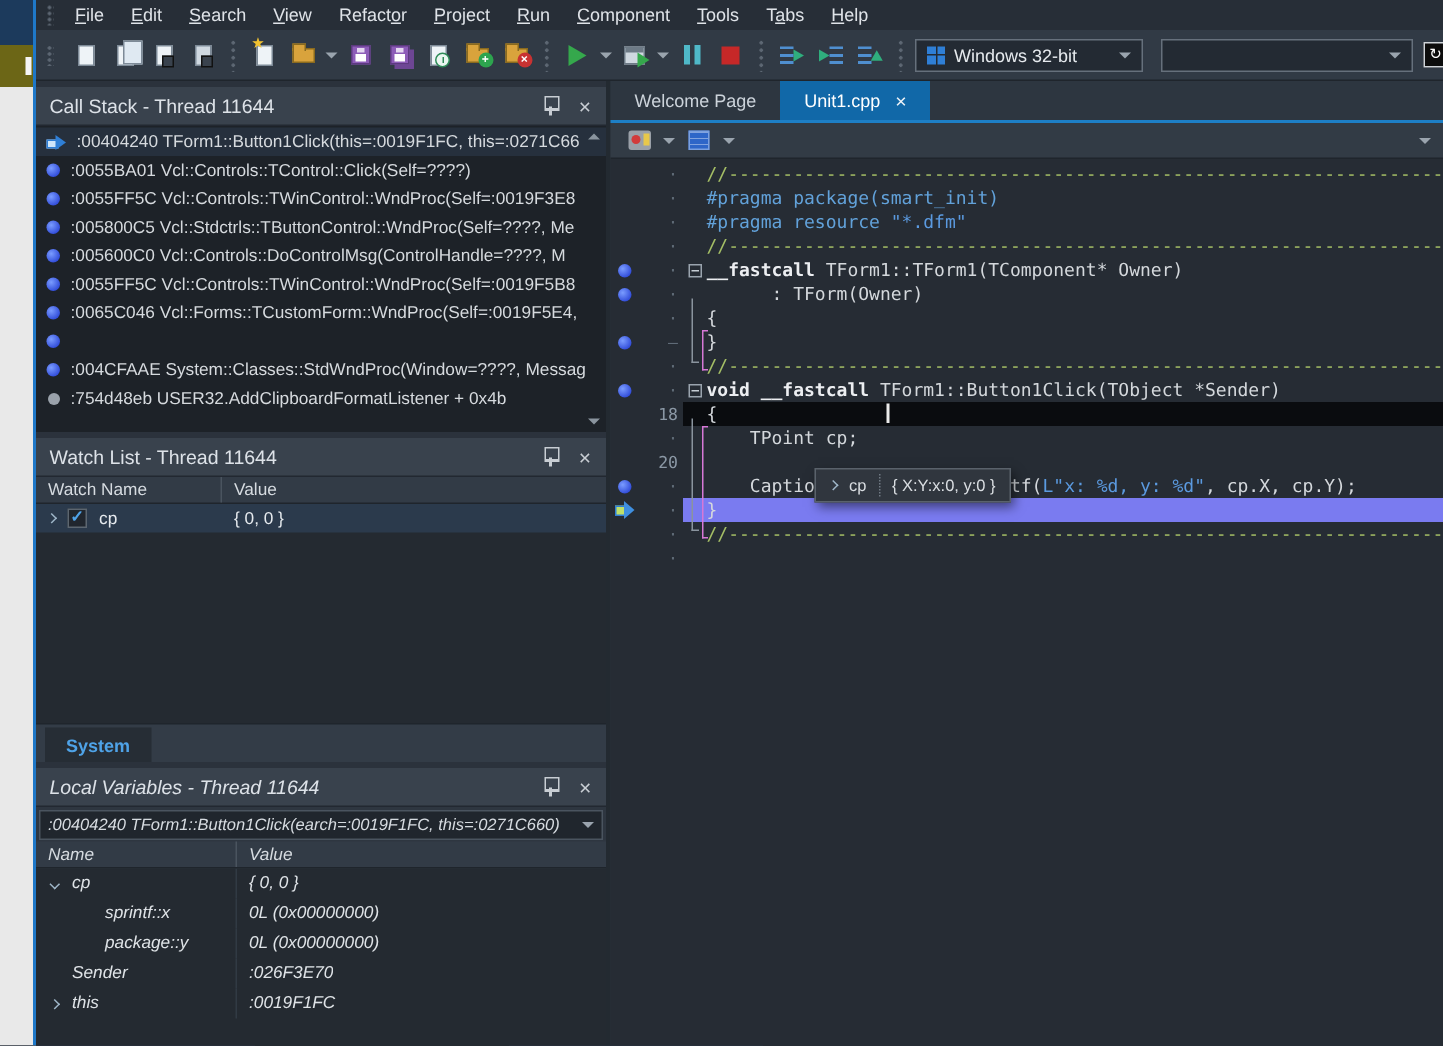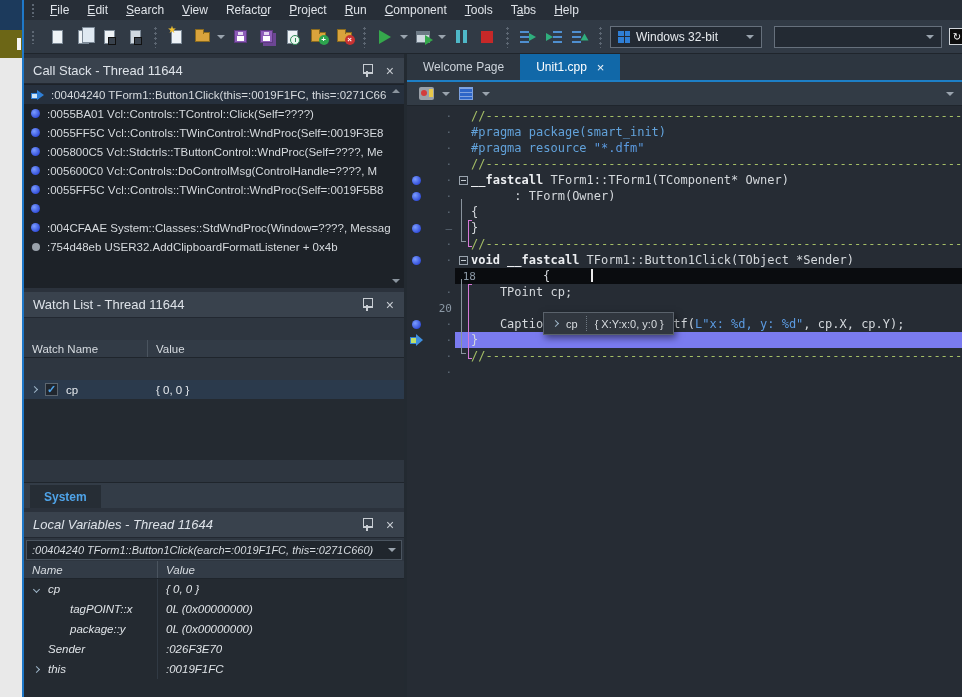--- a/index.html
+++ b/index.html
@@ -85,21 +85,21 @@
   .cur-arrow::after{content:"";position:absolute;left:6px;top:0;width:0;height:0;border-left:7px solid #2f7fd6;border-top:5px solid transparent;border-bottom:5px solid transparent;}
   .scr{position:absolute;right:4px;width:0;height:0;border-left:4px solid transparent;border-right:4px solid transparent;}
   .scr.up{top:5px;border-bottom:4px solid #8a949e;}
   .scr.down{bottom:5px;border-top:4px solid #8a949e;}
 
   
   .cols{height:18px;background:#323b46;display:flex;font-size:11.5px;color:#d6dbe0;border-bottom:1px solid #1f252c;flex:none;}
   .colc{display:flex;align-items:center;padding-left:8px;}
 
   
-  .p-watch{height:216px;flex:none;gap:22px;}
+  .p-watch{height:216px;flex:none;}
   .w-body{flex:1;background:#242a31;position:relative;min-height:0;}
   .w-row{height:19px;display:flex;align-items:center;background:#2b3a4c;font-size:11.5px;color:#e6eaee;}
   .xr{width:5px;height:5px;border-right:1.5px solid #9fb6c8;border-bottom:1.5px solid #9fb6c8;transform:rotate(-45deg);flex:none;}
   .xd{width:5px;height:5px;border-right:1.5px solid #9fb6c8;border-bottom:1.5px solid #9fb6c8;transform:rotate(45deg);flex:none;}
   .cb{width:13px;height:13px;background:#20262e;border:1px solid #5c6670;color:#4fa3e8;font-size:11px;line-height:11px;text-align:center;font-weight:bold;flex:none;}
   .w-tabs{height:26px;background:#333c47;display:flex;align-items:flex-end;padding-left:6px;border-top:1px solid #1f252c;flex:none;}
   .w-tab{height:23px;background:#262d35;color:#4fa3e8;font-weight:bold;font-size:12px;display:flex;align-items:center;padding:0 14px;}
 
   
   .p-locals{flex:1;min-height:0;font-style:italic;}
@@ -126,21 +126,21 @@
   .lines{position:absolute;left:0;top:2px;right:0;}
   .cl{height:16px;display:flex;align-items:center;position:relative;}
   .g-mark{width:18px;display:flex;justify-content:center;align-items:center;flex:none;}
   .g-num{width:30px;text-align:right;color:#8b98a5;font-size:11px;flex:none;padding-right:3px;font-family:"DejaVu Sans Mono",monospace;}
   .g-num.dim{color:#5f6b77;}
   .g-fold{width:16px;flex:none;display:flex;align-items:center;justify-content:center;}
   .foldbox{width:9px;height:9px;border:1px solid #9aa4ae;position:relative;background:#262c34;z-index:2;}
   .foldbox::after{content:"";position:absolute;left:1px;top:3px;width:5px;height:1px;background:#c6cdd4;}
   .ctext{white-space:pre;color:#d4d8dc;overflow:hidden;}
   .sc{color:#a5bf66;} .sp{color:#62a2da;} .ss{color:#5b9ae0;} .sk{color:#eceef1;font-weight:bold;}
-  .hl-black{background:linear-gradient(to right,transparent 48px,#0a0c0f 48px);gap:24px;}
+  .hl-black{background:linear-gradient(to right,transparent 48px,#0a0c0f 48px);}
   .hl-exec{background:linear-gradient(to right,transparent 48px,#7a7bf0 48px);}
   .caret{position:absolute;top:1px;width:2px;height:13px;background:#eaeaea;z-index:3;}
   .exec-a{width:13px;height:10px;position:relative;}
   .exec-a::before{content:"";position:absolute;left:0;top:2px;width:6px;height:5px;background:#bfe06a;border:1px solid #2f7fd6;}
   .exec-a::after{content:"";position:absolute;left:6px;top:-1px;width:0;height:0;border-left:7px solid #3f8fe0;border-top:6px solid transparent;border-bottom:6px solid transparent;}
   .guide{position:absolute;width:1px;background:#8a949e;z-index:1;}
   .guide::after{content:"";position:absolute;bottom:0;left:0;width:5px;height:1px;background:#8a949e;}
   .fg1{left:54px;top:93px;height:43px;}
   .fg2{left:54px;top:173px;height:75px;}
   .brk{position:absolute;width:1px;background:#d678d6;z-index:1;}
@@ -314,20 +314,24 @@
               <div class="cs-row">
                 <span class="dot-b"></span>
                 <span>:005600C0 Vcl::Controls::DoControlMsg(ControlHandle=????, M</span>
               </div>
               <div class="cs-row">
                 <span class="dot-b"></span>
                 <span>:0055FF5C Vcl::Controls::TWinControl::WndProc(Self=:0019F5B8</span>
               </div>
               <div class="cs-row">
                 <span class="dot-b"></span>
+                <span>:0065C046 Vcl::Forms::TCustomForm::WndProc(Self=:0019F5E4,</span>
+              </div>
+              <div class="cs-row">
+                <span class="dot-b"></span>
               </div>
               <div class="cs-row">
                 <span class="dot-b"></span>
                 <span>:004CFAAE System::Classes::StdWndProc(Window=????, Messag</span>
               </div>
               <div class="cs-row">
                 <span class="dot-g"></span>
                 <span>:754d48eb USER32.AddClipboardFormatListener + 0x4b</span>
               </div>
               <span class="scr down"></span>
@@ -378,21 +382,21 @@
                 <span class="lv-name">
                   <span style="width: 10px; flex: 0 0 auto;"></span>
                   <span class="xd" style="margin-right: 9px;"></span>
                   <span>cp</span>
                 </span>
                 <span class="lv-val">{ 0, 0 }</span>
               </div>
               <div class="lv-row">
                 <span class="lv-name">
                   <span style="width: 46px; flex: 0 0 auto;"></span>
-                  <span>tagPOINT::x</span>
+                  <span>sprintf::x</span>
                 </span>
                 <span class="lv-val">0L (0x00000000)</span>
               </div>
               <div class="lv-row">
                 <span class="lv-name">
                   <span style="width: 46px; flex: 0 0 auto;"></span>
                   <span>package::y</span>
                 </span>
                 <span class="lv-val">0L (0x00000000)</span>
               </div>

